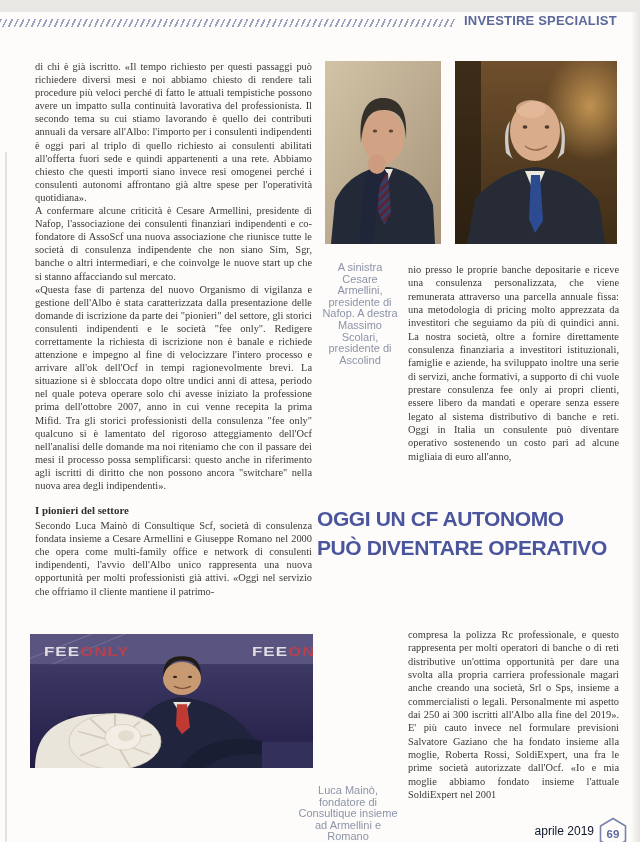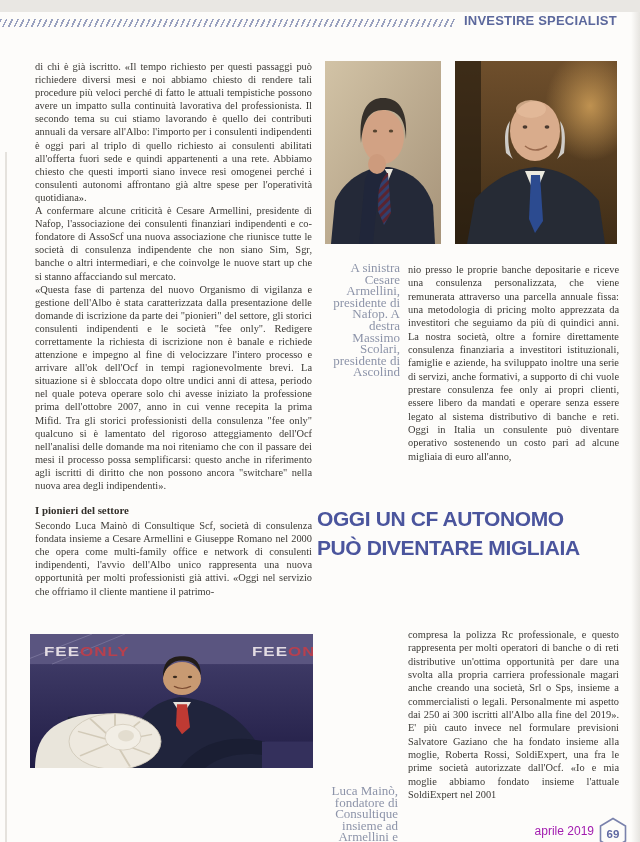--- a/index.html
+++ b/index.html
@@ -36,34 +36,34 @@
   #right-bottom{top:616px;}
 
   
   .photo{position:absolute;overflow:hidden;}
   #portrait-1{left:325px;top:49px;width:116px;height:183px;}
   #portrait-2{left:455px;top:49px;width:162px;height:183px;}
   #conference-photo{left:30px;top:622px;width:283px;height:134px;}
   .photo svg{display:block;width:100%;height:100%;}
 
   
-  .caption{position:absolute;font-family:Liberation Serif, serif;
-    font-size:13px;line-height:11.6px;color:#8d94a9;text-align:right;}
+  .caption{position:absolute;font-family:Liberation Sans, sans-serif;
+    font-size:11px;line-height:11.6px;color:#8d94a9;text-align:center;}
   #caption-top{left:320px;top:250px;width:80px;}
   #caption-bottom{left:298px;top:773px;width:100px;}
 
   
   .pull-quote{position:absolute;left:317px;top:492px;width:305px;
     font-family:"Liberation Sans",sans-serif;font-weight:bold;
     font-size:21px;line-height:29px;letter-spacing:-0.4px;color:#4b559d;}
 
   
   .footer-date{position:absolute;left:480px;top:812px;width:114px;
     text-align:right;font-family:"Liberation Sans",sans-serif;
-    font-size:12px;color:#a21caf;}
+    font-size:12px;color:#0f172a;}
   .page-number-hex{position:absolute;left:599px;top:805px;width:28px;height:33px;}
   .page-number-hex svg{display:block;width:100%;height:100%;}
 </style>
 </head>
 <body>
 
 <div class="page">
 
   <div class="edge-right"></div>
   <div class="edge-bottom"></div>
@@ -133,21 +133,21 @@
   </div>
 
   <div class="caption" id="caption-top">A sinistra Cesare Armellini, presidente di Nafop. A destra Massimo Scolari, presidente di Ascolind</div>
 
   <div class="col-right" id="right-top">
     <p>nio presso le proprie banche depositarie e riceve una consulenza personalizzata, che viene remunerata attraverso una parcella annuale fissa: una metodologia di pricing molto apprezzata da investitori che seguiamo da più di quindici anni. La nostra società, oltre a fornire direttamente consulenza finanziaria a investitori istituzionali, famiglie e aziende, ha sviluppato inoltre una serie di servizi, anche formativi, a supporto di chi vuole prestare consulenza fee only ai propri clienti, essere libero da mandati e operare senza essere legato al sistema distributivo di banche e reti. Oggi in Italia un consulente può diventare operativo sostenendo un costo pari ad alcune migliaia di euro all'anno,</p>
   </div>
 
   <div class="pull-quote">
     <div>OGGI UN CF AUTONOMO</div>
-    <div>PUÒ DIVENTARE MIGLIAIA</div>
+    <div>PUÒ DIVENTARE OPERATIVO</div>
   </div>
 
   <div class="col-right" id="right-bottom">
     <p>compresa la polizza Rc professionale, e questo rappresenta per molti operatori di banche o di reti distributive un'ottima opportunità per dare una svolta alla propria carriera professionale magari anche creando una società, Srl o Sps, insieme a commercialisti o legali. Personalmente mi aspetto dai 250 ai 300 iscritti all'Albo alla fine del 2019». E' più cauto invece nel formulare previsioni Salvatore Gaziano che ha fondato insieme alla moglie, Roberta Rossi, SoldiExpert, una fra le prime società autorizzate dall'Ocf. «Io e mia moglie abbiamo fondato insieme l'attuale SoldiExpert nel 2001</p>
   </div>
 
   <div class="photo" id="conference-photo">
     <svg viewBox="0 0 283 187" preserveAspectRatio="none">
       <defs>
         <linearGradient id="bg3" x1="0" y1="0" x2="0" y2="1">

